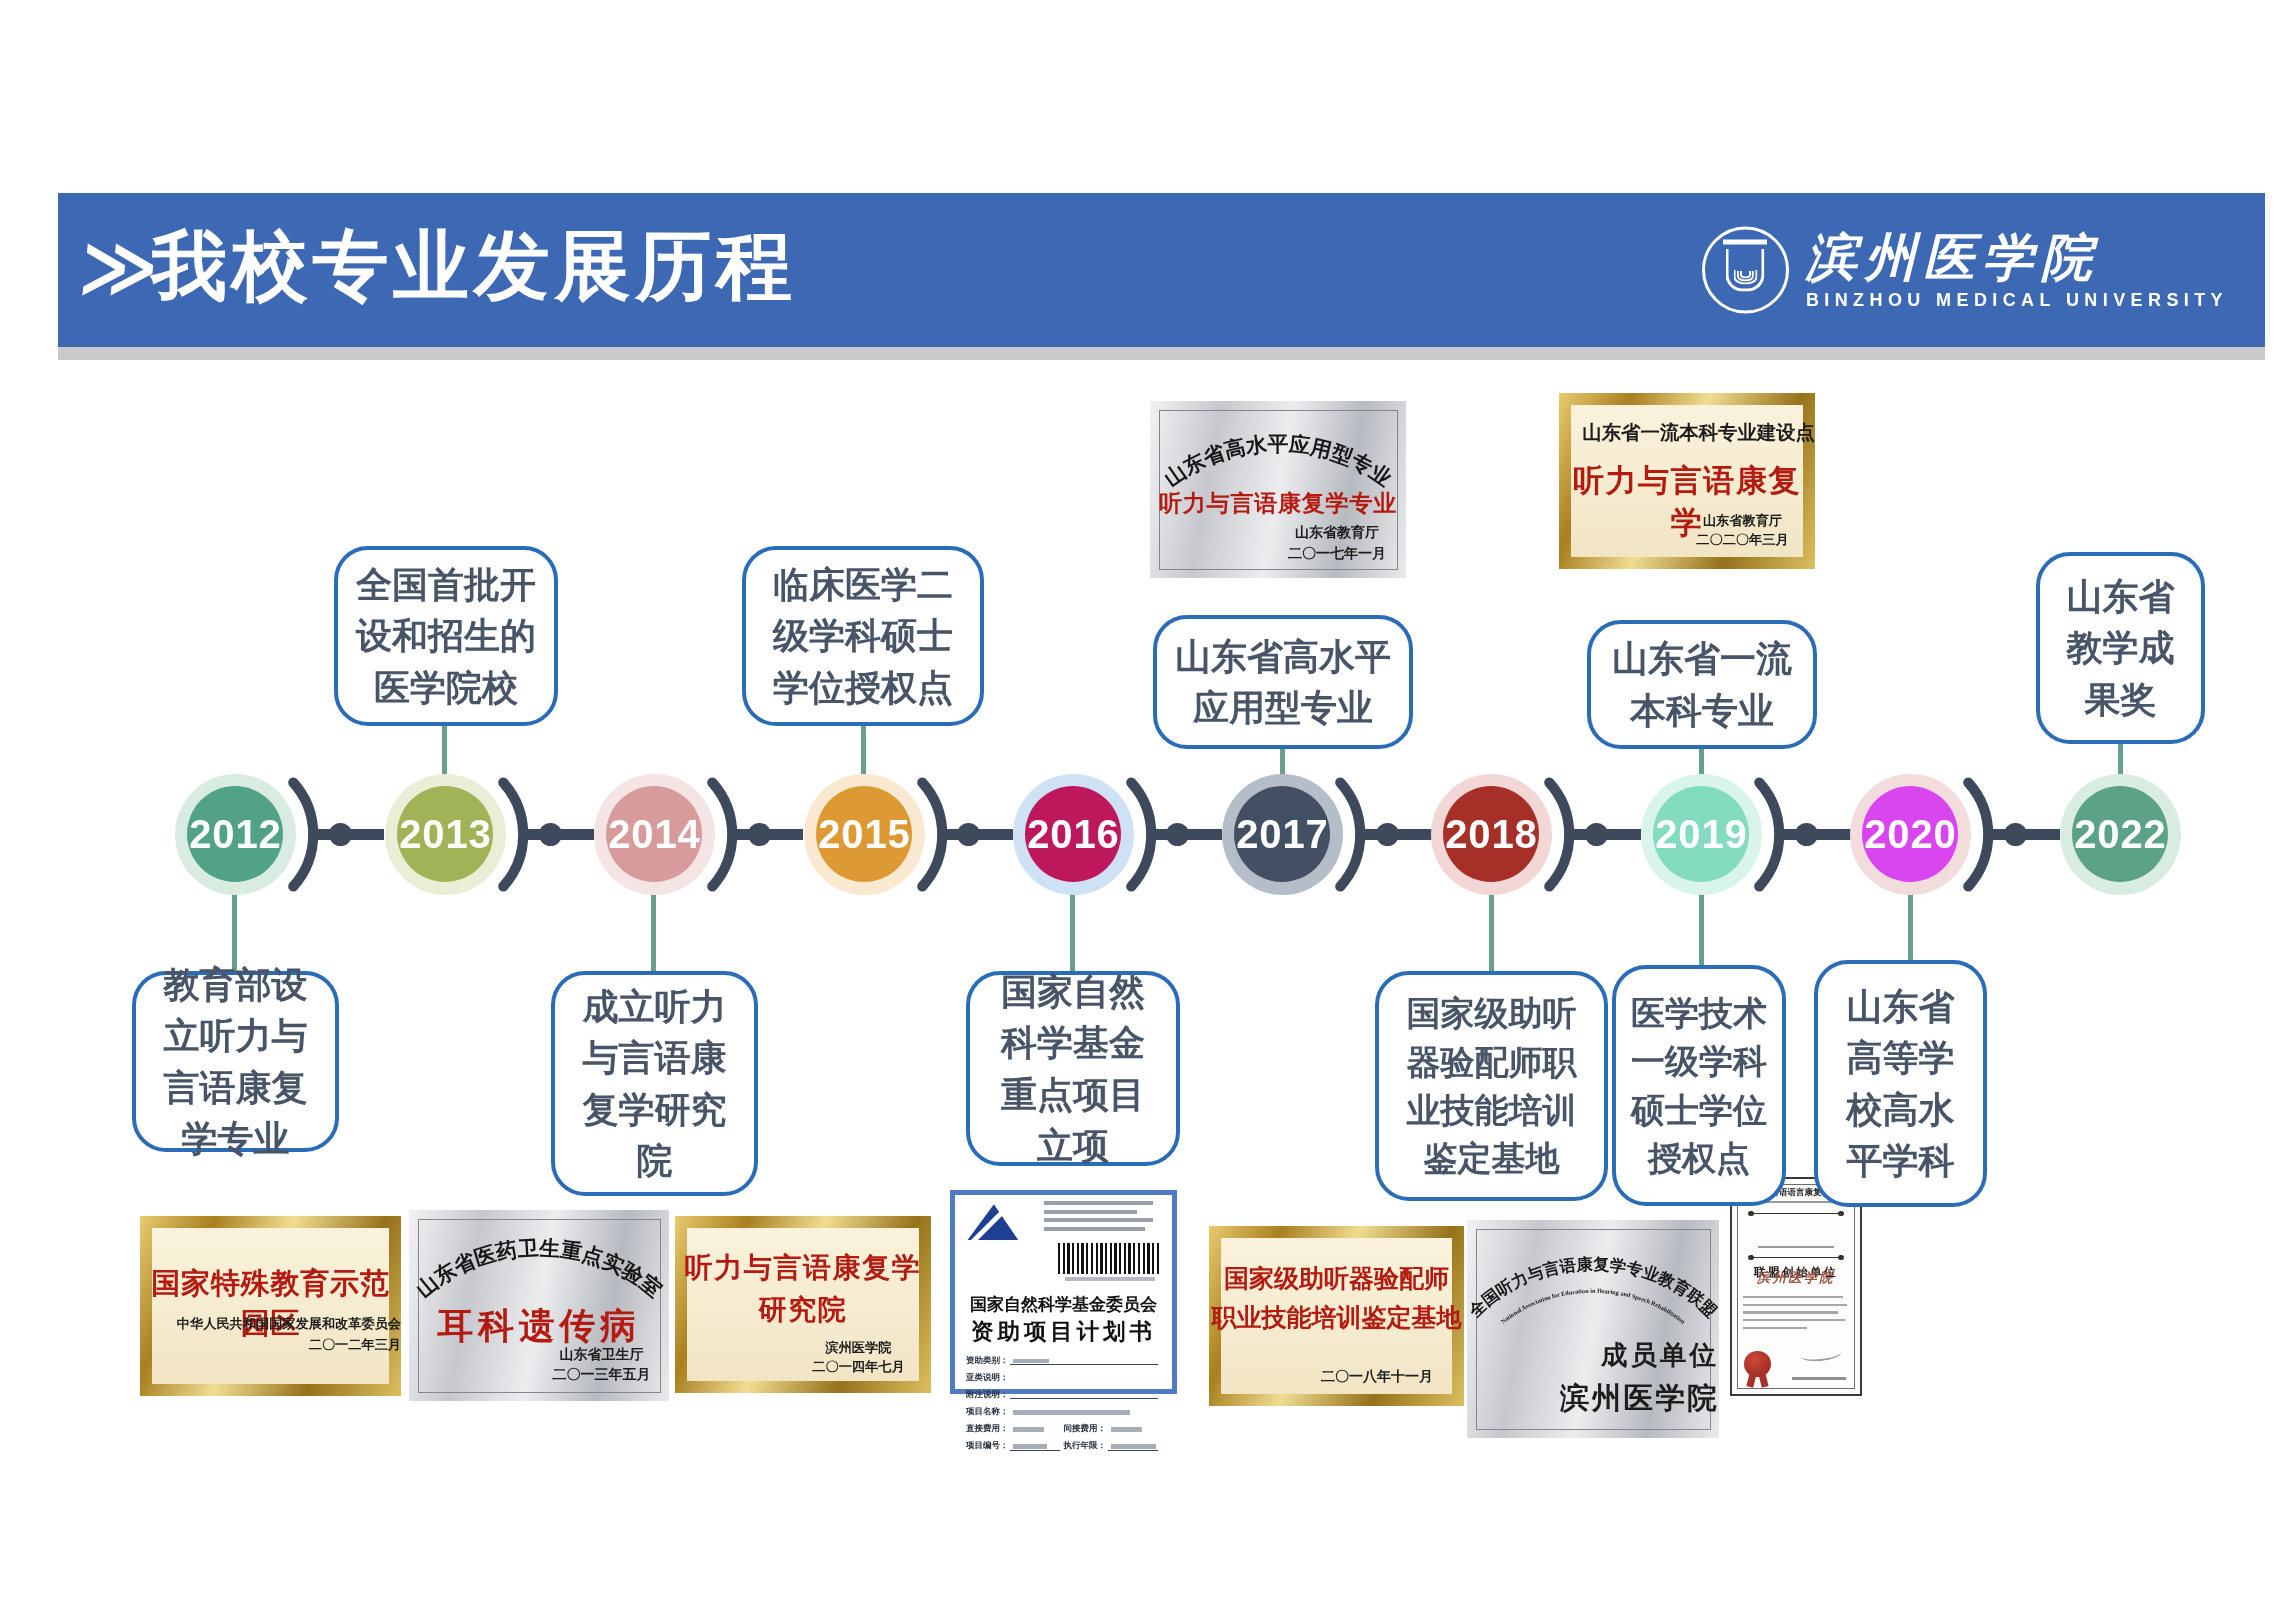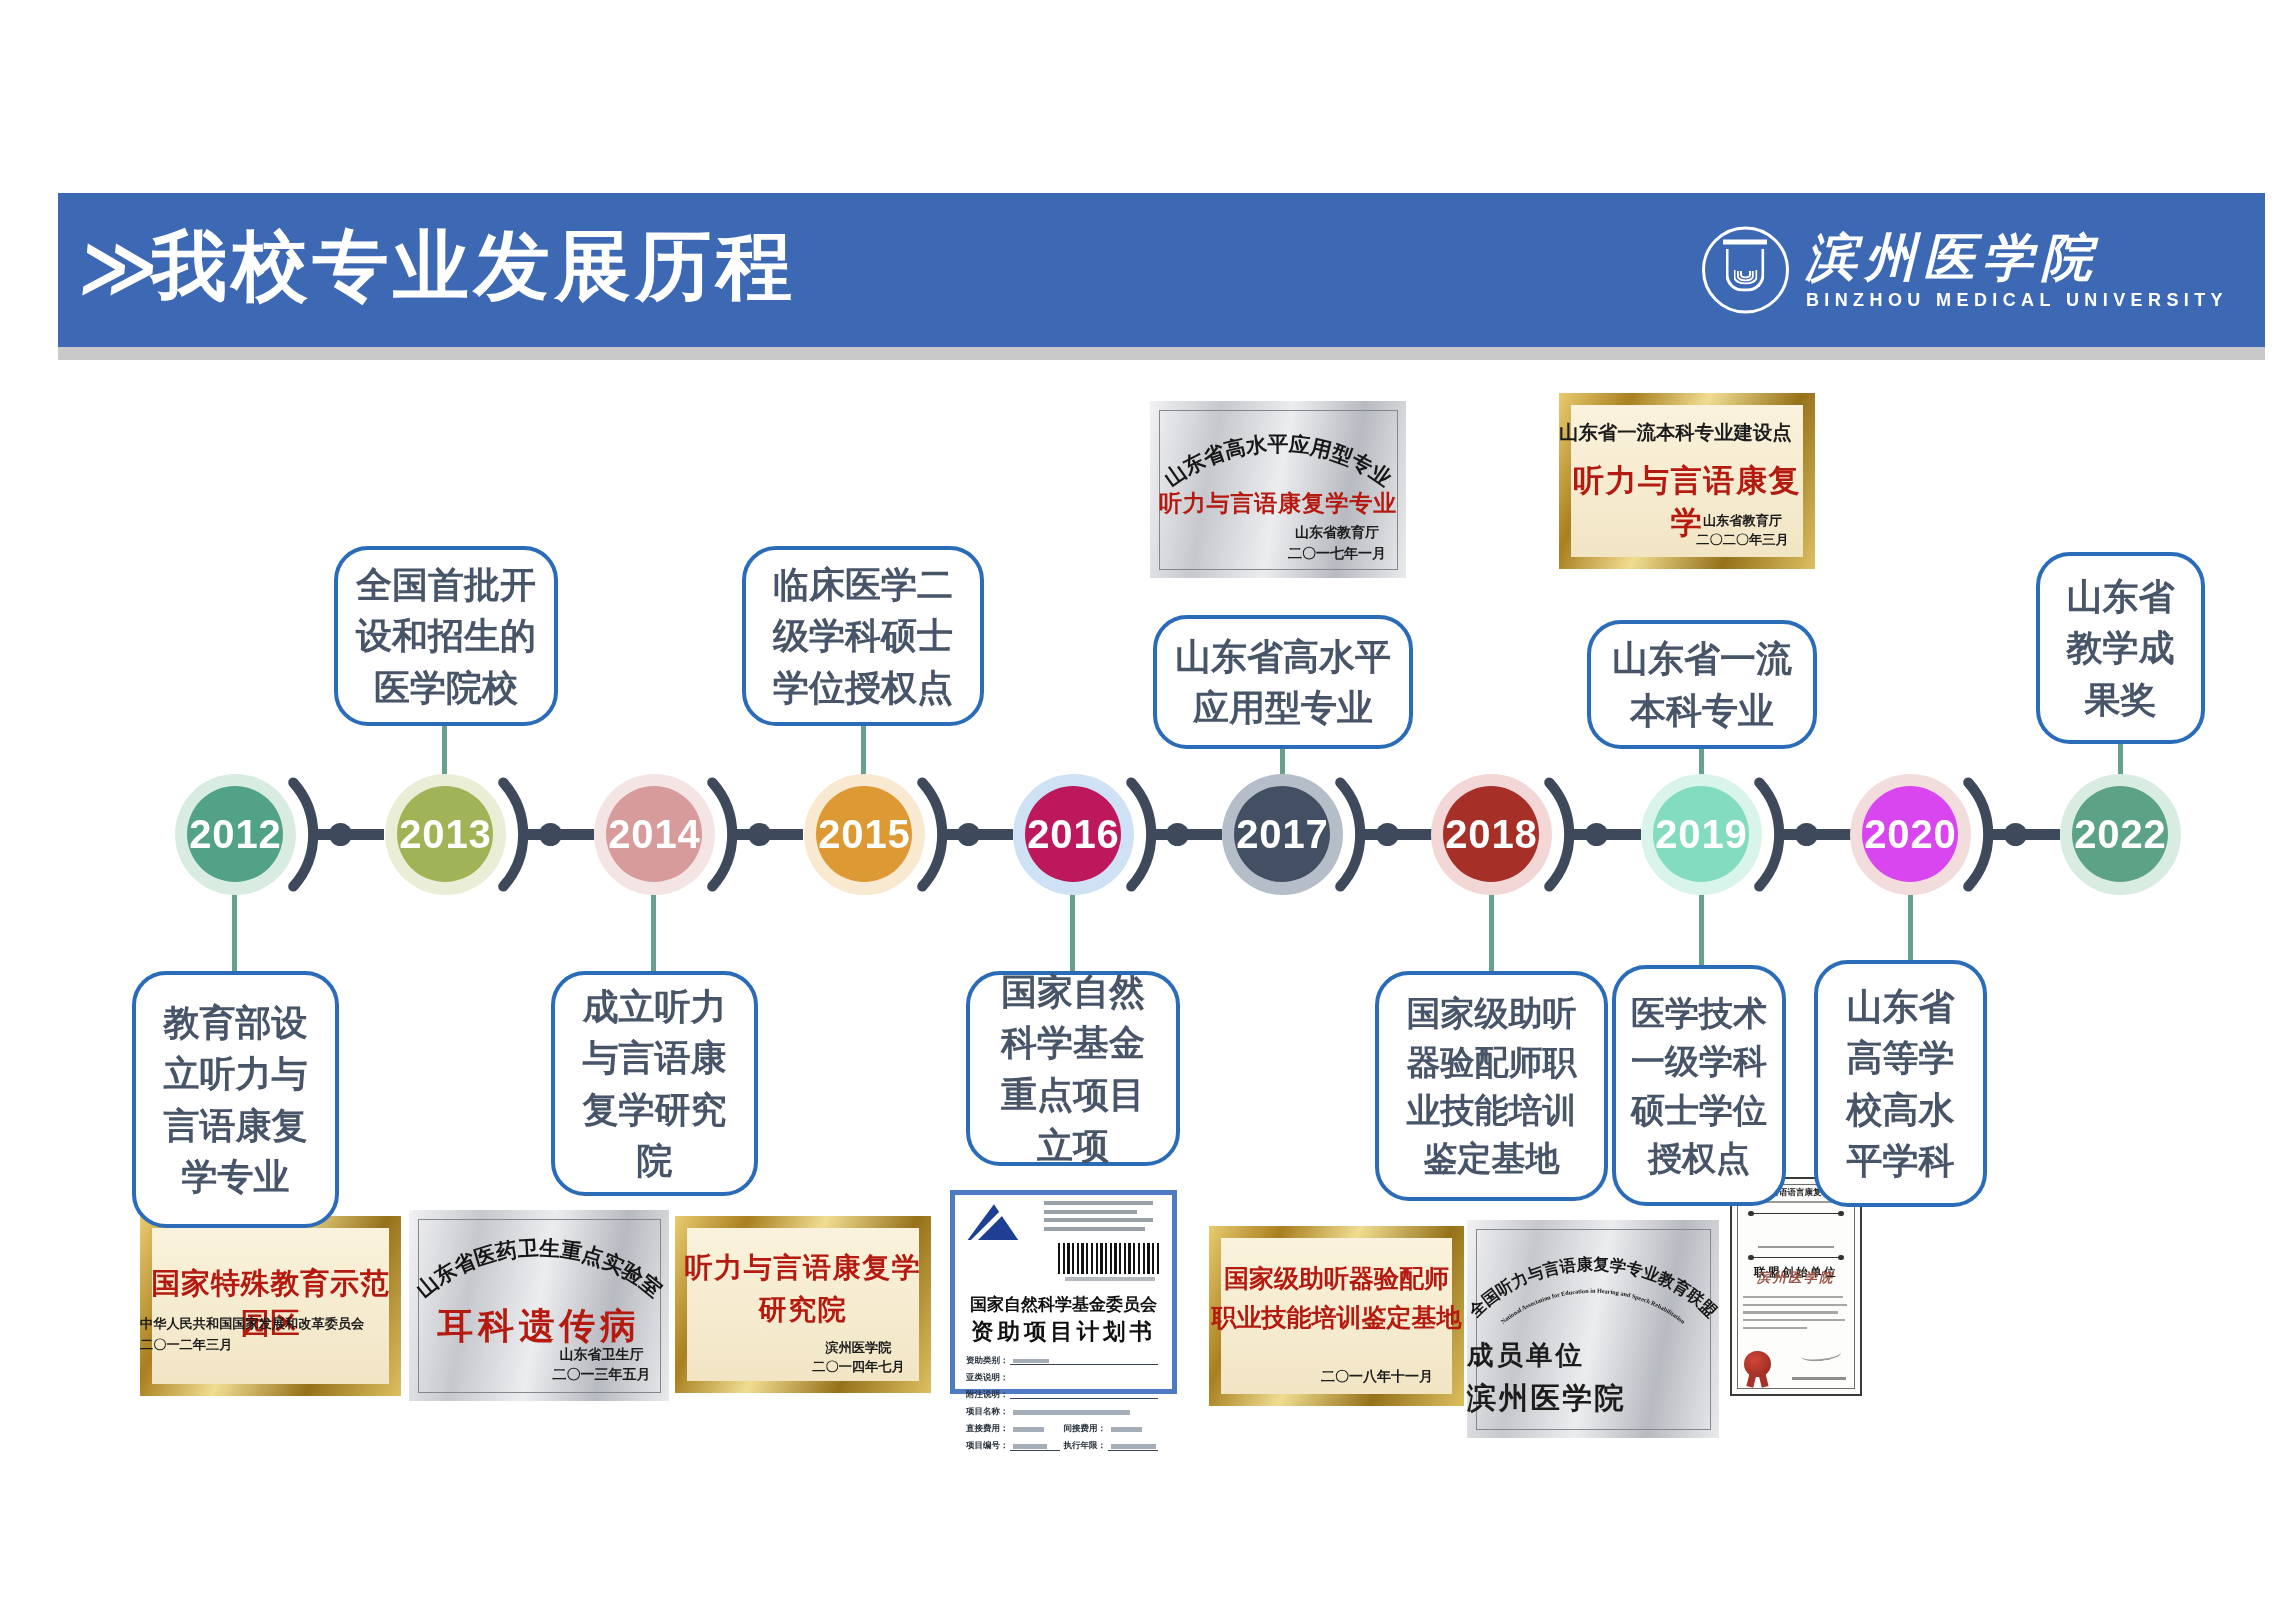--- a/index.html
+++ b/index.html
@@ -44,21 +44,21 @@
   .ctext.small{font-size:34px;}
 
   
   .plq{position:absolute;box-sizing:border-box;z-index:3;}
   .gold{background:linear-gradient(115deg,#e8cb70 0%,#a97f1f 22%,#f0dd92 45%,#96711a 72%,#dcc060 100%);}
   .gold .inner{position:absolute;inset:12.4px;background:linear-gradient(180deg,#faf2dc,#f1e5c4);}
   .silver{background:linear-gradient(100deg,#f2f2f4 0%,#c6c8cd 25%,#ecedef 50%,#b7bac0 75%,#e9eaec 100%);}
   .s-frame{position:absolute;inset:8.5px;border:1.6px solid #84878d;}
   .plq-red{color:#b51a10;font-weight:700;text-align:center;
            font-family:"Liberation Serif","DejaVu Serif",serif;white-space:pre-line;}
-  .plq-black{color:#1c1c1c;font-weight:700;text-align:left;
+  .plq-black{color:#1c1c1c;font-weight:700;text-align:right;
              font-family:"Liberation Serif","DejaVu Serif",serif;}
   .plq-footer{position:absolute;text-align:center;color:#1c1c1c;font-weight:700;
               font-family:"Liberation Serif","DejaVu Serif",serif;font-size:14px;line-height:1.45;}
   .abs{position:absolute;}
 
   
   .doc{position:absolute;box-sizing:border-box;background:#fff;border:5.4px solid #4e7bc4;z-index:3;}
   .tri{position:absolute;left:12.4px;top:9.3px;width:51px;height:36px;
        background:linear-gradient(135deg,#1f3f94 45%,#ffffff 47%,#ffffff 53%,#1f3f94 55%);
        clip-path:polygon(0 100%,52% 0,100% 100%);}
@@ -264,21 +264,21 @@
   <div class="callout" style="left:1587px;top:620px;width:230px;height:129px">
       <div class="ctext">山东省一流
 本科专业</div>
     </div>
   <div class="callout" style="left:2036px;top:552px;width:169px;height:192px">
       <div class="ctext">山东省
 教学成
 果奖</div>
     </div>
 
-  <div class="callout" style="left:132px;top:971px;width:207px;height:257px">
+  <div class="callout" style="left:132px;top:971px;width:207px;height:181px">
       <div class="ctext">教育部设
 立听力与
 言语康复
 学专业</div>
     </div>
   <div class="callout" style="left:551px;top:971px;width:207px;height:225px">
       <div class="ctext">成立听力
 与言语康
 复学研究
 院</div>

